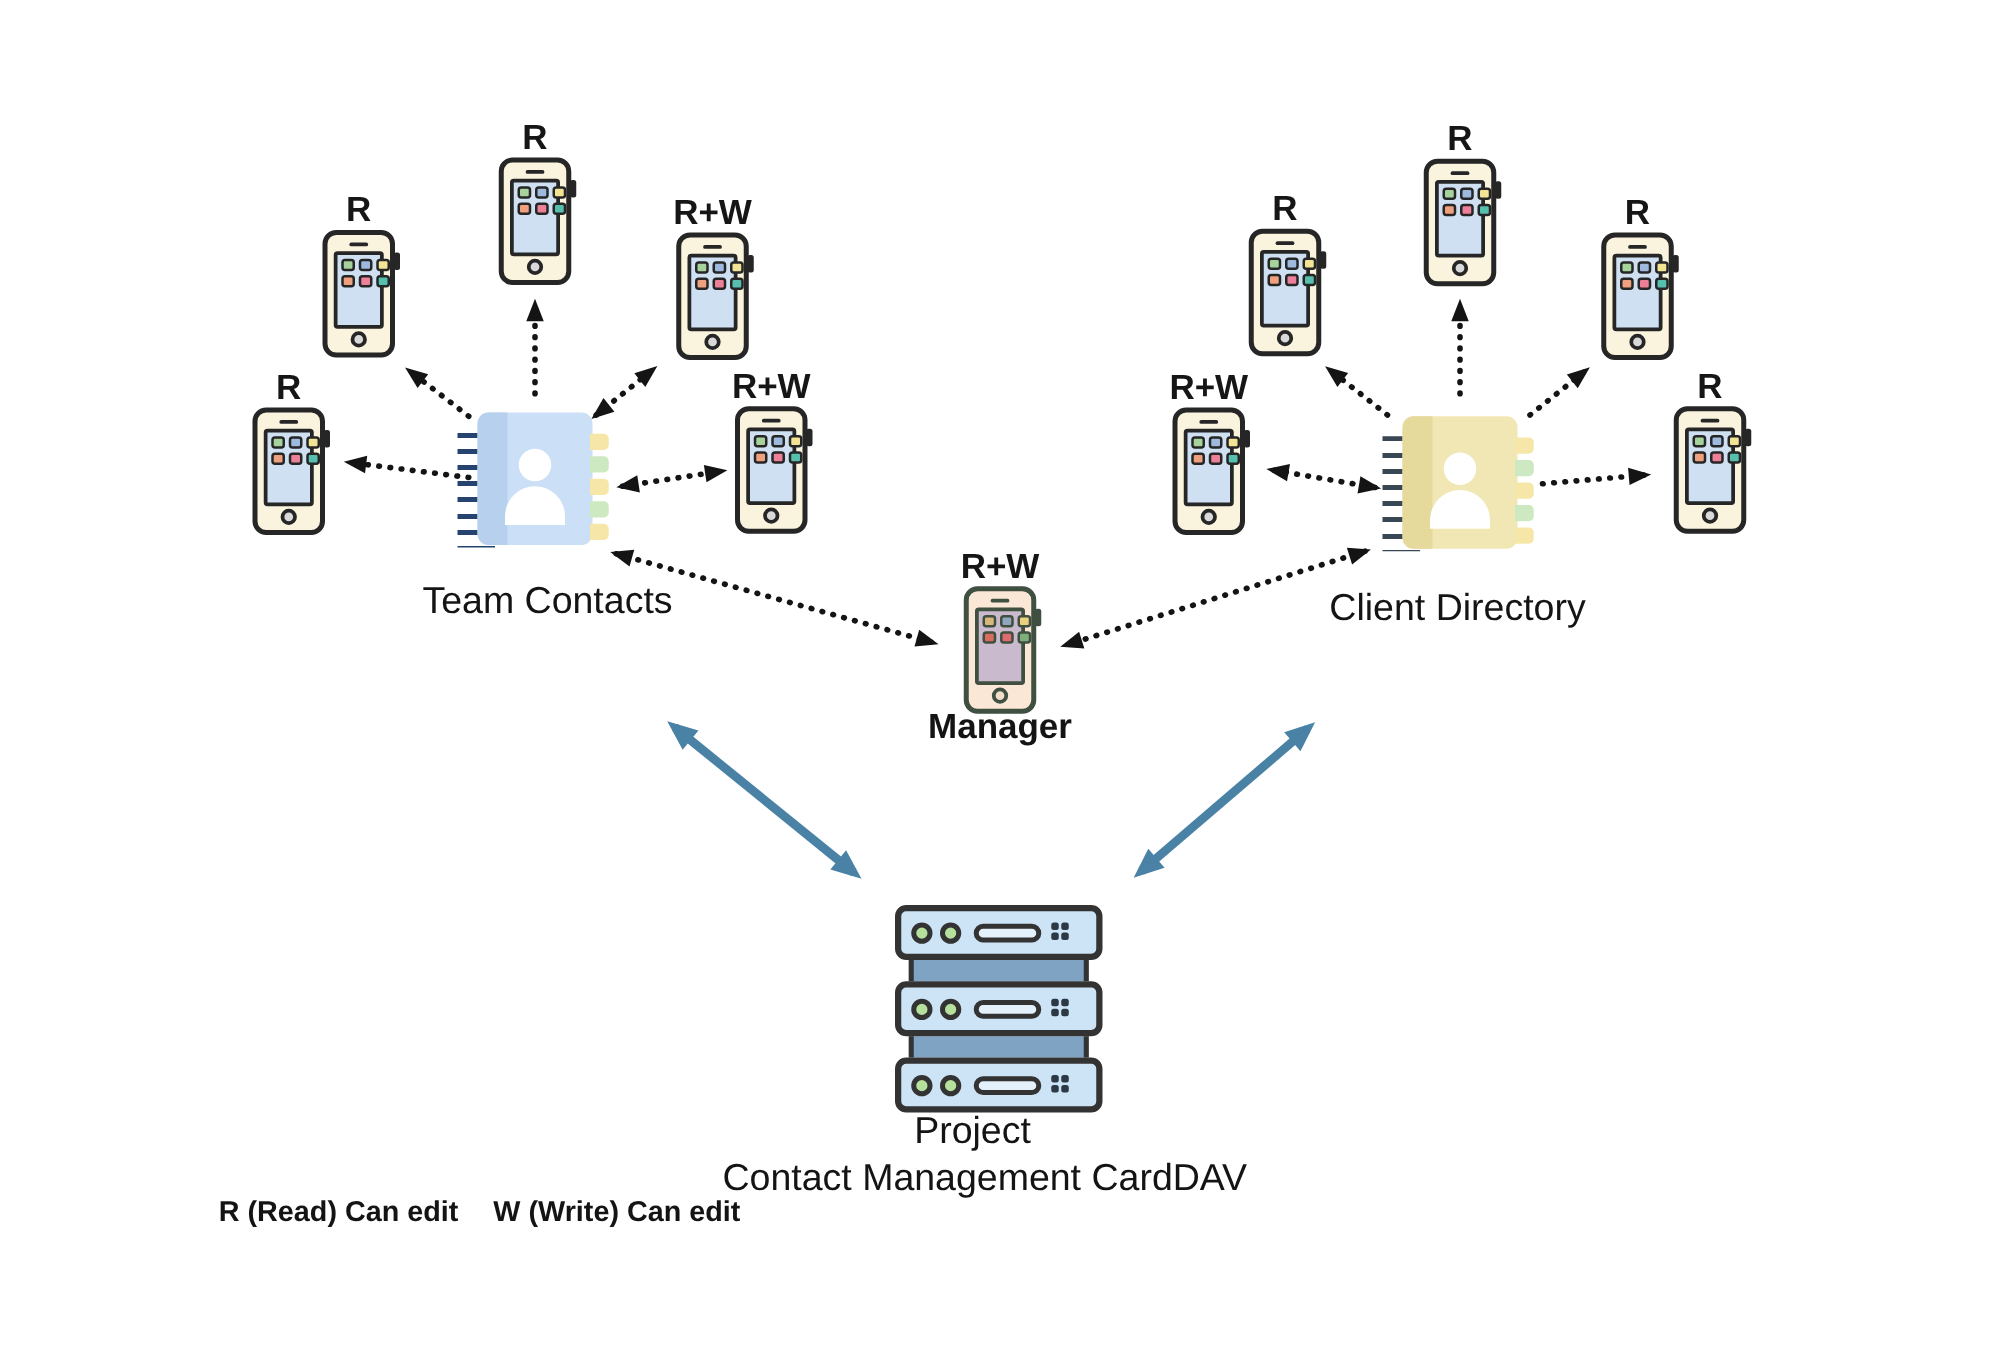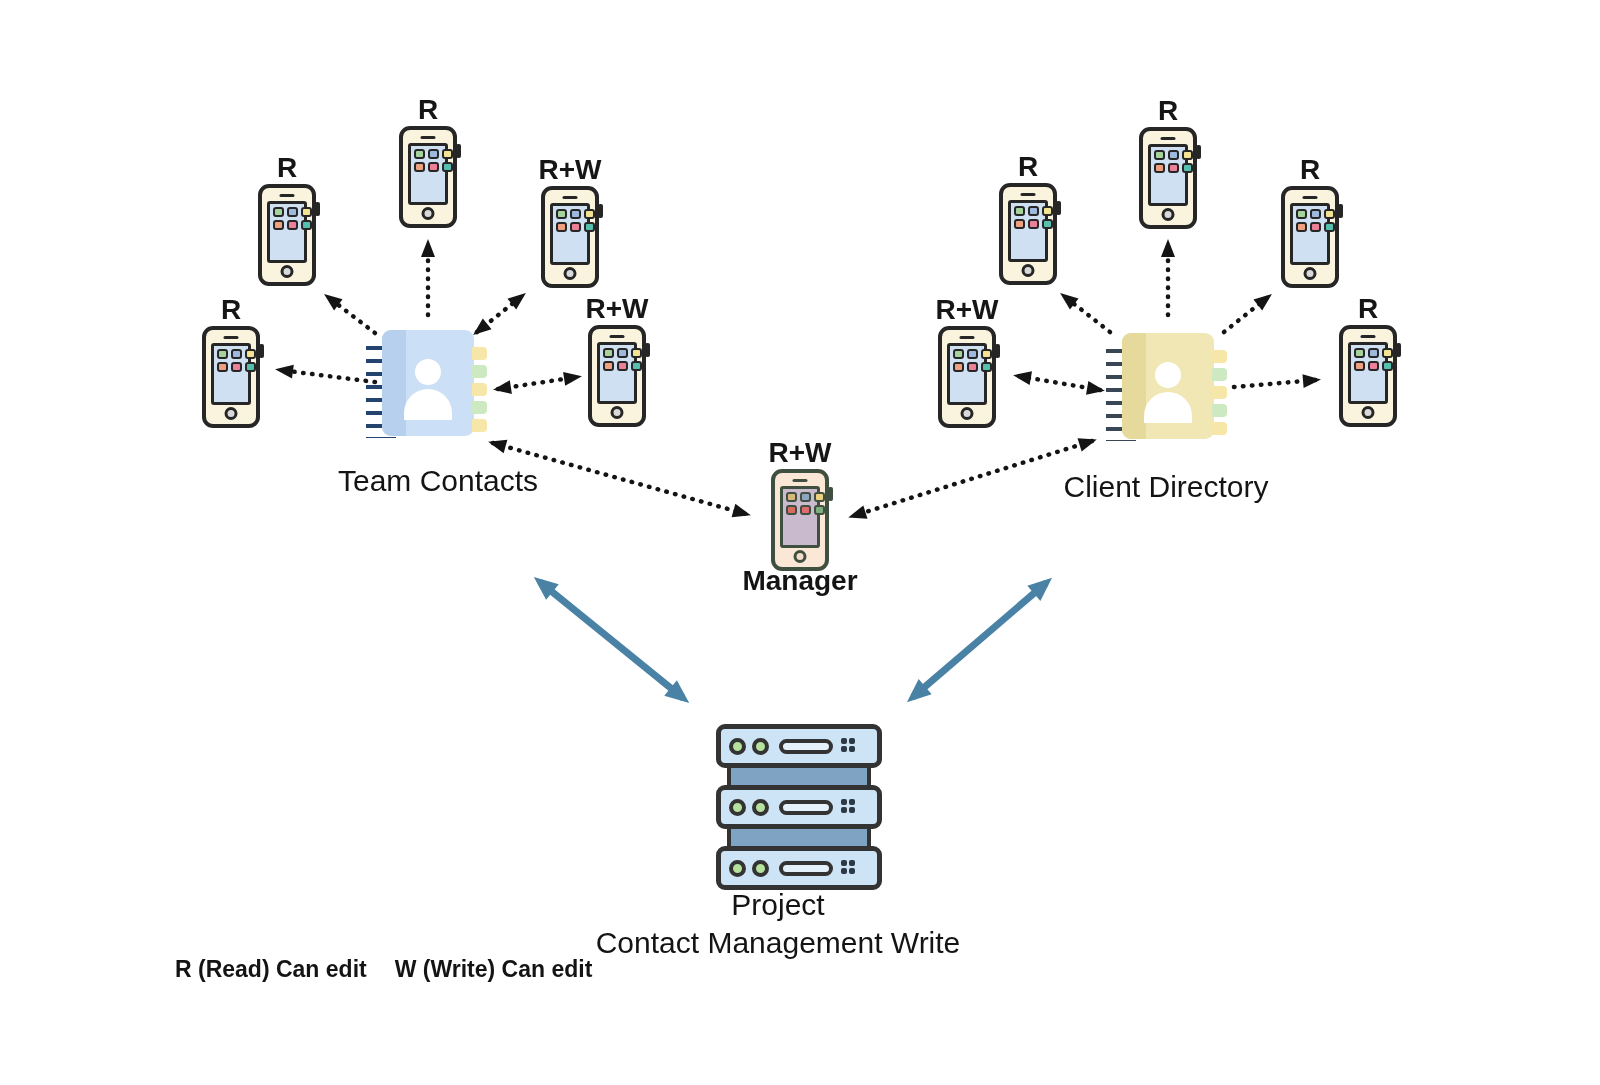--- a/index.html
+++ b/index.html
@@ -173,21 +173,21 @@
 
   <div class="hub-label" id="client-label">Client Directory</div>
   <div class="hub-label" id="team-label">Team Contacts</div>
 
   <div class="pm-label">
     <div>Manager</div>
   </div>
 
   <div class="server-label">
     <div>Project</div>
-    <div>Contact Management Write</div>
+    <div>Contact Management CardDAV</div>
   </div>
 
   <div class="legend">
     <span>R (Read) Can edit</span>
     <span>W (Write) Can edit</span>
   </div>
 
 <div class="phone" style="left: 202px; top: 326px;">
     <div class="perm">R</div>
     <div class="speaker"></div>

